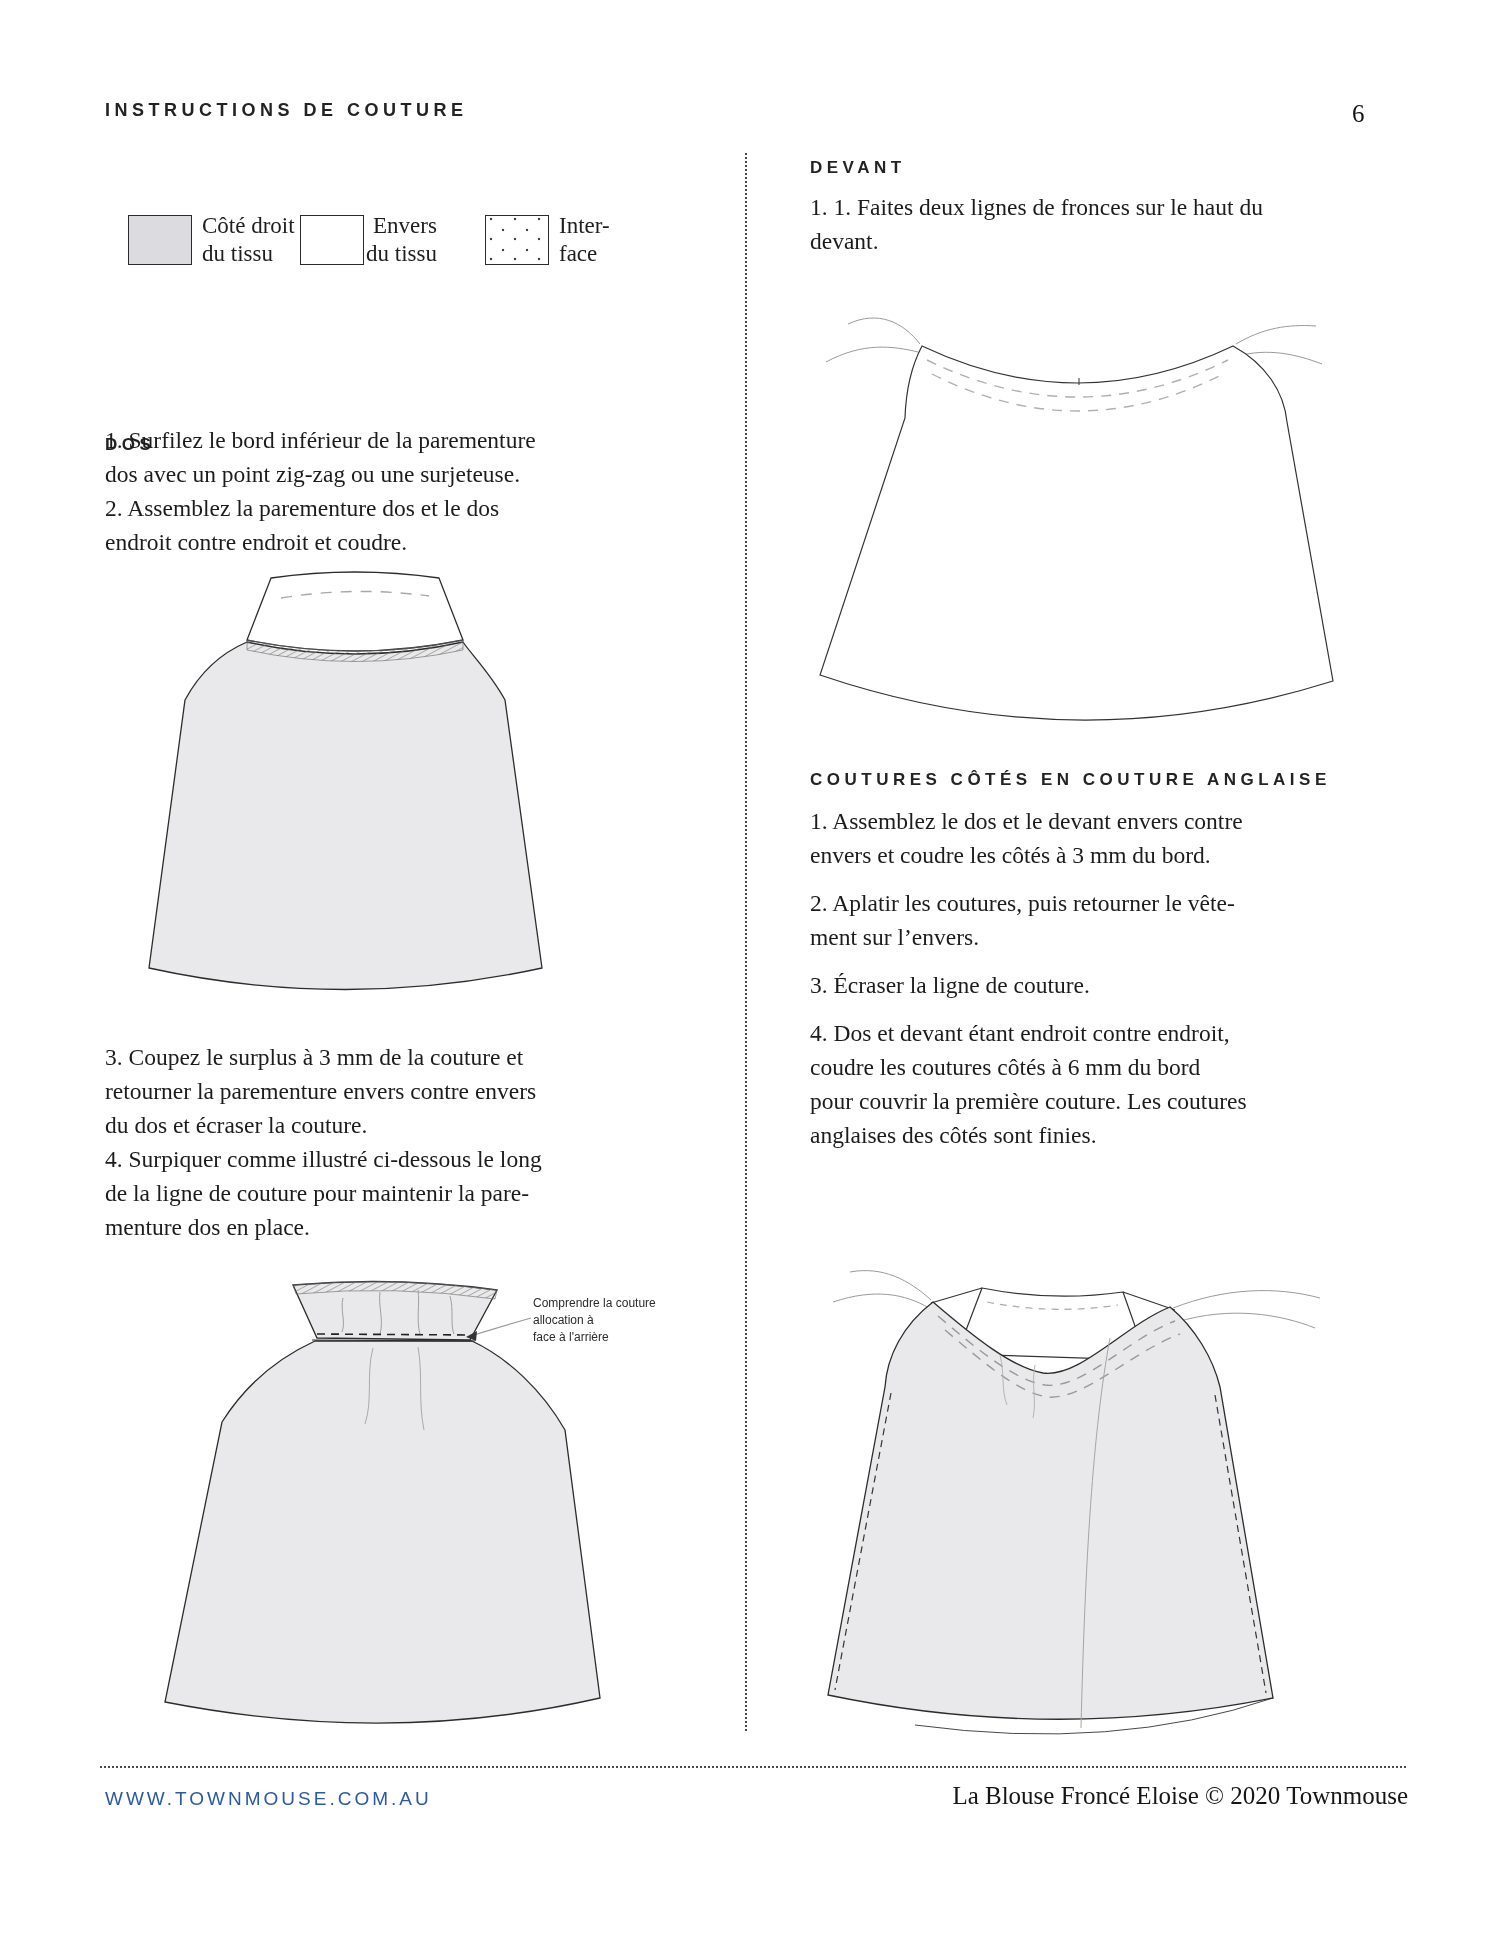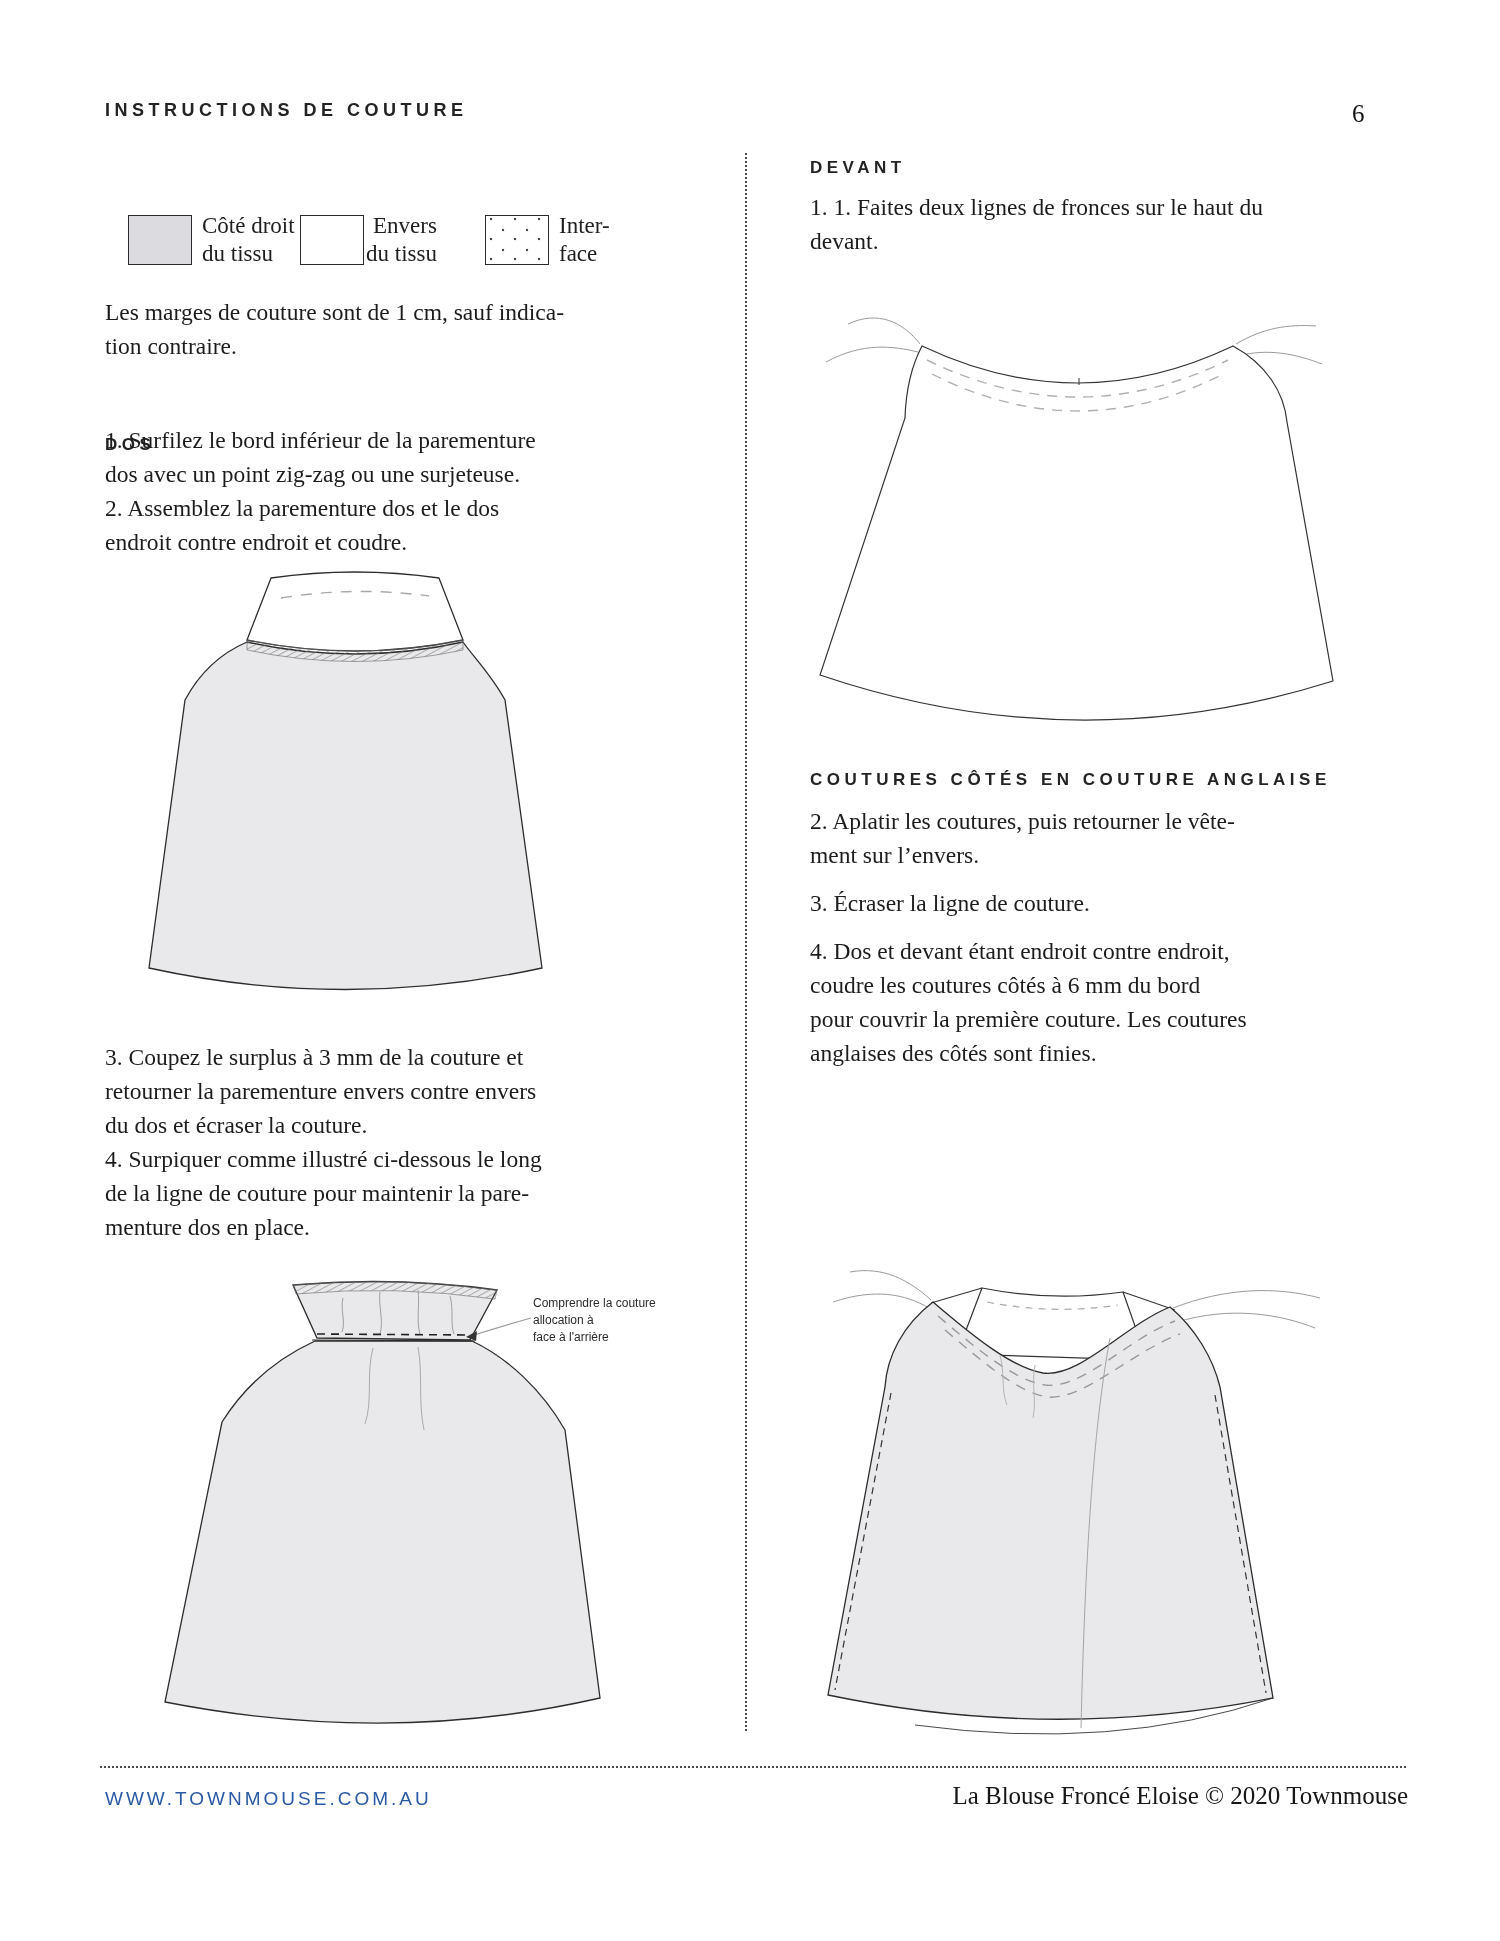--- a/index.html
+++ b/index.html
@@ -59,22 +59,20 @@
 
     <div class="legend-swatch white" style="left:300px;top:215px;"></div>
     <div class="abs legend-label" style="left:366px;top:212px;text-align:right;">Envers
 du tissu</div>
 
     <div class="legend-swatch dots" style="left:485px;top:215px;"></div>
     <div class="abs legend-label" style="left:559px;top:212px;">Inter-
 face</div>
   </div>
 
-  <div class="abs body-text" style="left:105px;top:295px;width:600px;">Les marges de couture sont de 1 cm, sauf indica-
-tion contraire.</div>
 
   <div class="abs divider-v" style="left:745px;top:153px;height:1578px;"></div>
 
   <div class="abs heading" style="left:105px;top:391px;margin-top:44px;">DOS</div>
 
   <div class="abs body-text" style="left:105px;top:423px;width:600px;">1. Surfilez le bord inférieur de la parementure
 dos avec un point zig-zag ou une surjeteuse.
 2. Assemblez la parementure dos et le dos
 endroit contre endroit et coudre.</div>
 
@@ -150,20 +148,22 @@
 
     <line x1="271" y1="114" x2="271" y2="121" stroke="#333" stroke-width="1"></line>
 
     <path d="M119,96 Q270,170 420,96" fill="none" stroke="#b0b0b0" stroke-width="1.4" stroke-dasharray="10 8"></path>
     <path d="M124,110 Q270,184 415,110" fill="none" stroke="#b0b0b0" stroke-width="1.4" stroke-dasharray="10 8"></path>
   </svg>
 
   <div class="abs heading" style="left:810px;top:770px;">COUTURES CÔTÉS EN COUTURE ANGLAISE</div>
 
   <div class="abs steps" style="left:810px;top:804px;width:610px;">
+    <p class="body-text">1. Assemblez le dos et le devant envers contre
+envers et coudre les côtés à 3 mm du bord.</p>
     <p class="body-text">2. Aplatir les coutures, puis retourner le vête-
 ment sur l’envers.</p>
     <p class="body-text">3. Écraser la ligne de couture.</p>
     <p class="body-text">4. Dos et devant étant endroit contre endroit,
 coudre les coutures côtés à 6 mm du bord
 pour couvrir la première couture. Les coutures
 anglaises des côtés sont finies.</p>
   </div>
 
   <svg class="abs" style="left:795px;top:1230px;" width="615" height="528" viewBox="0 0 615 528">

